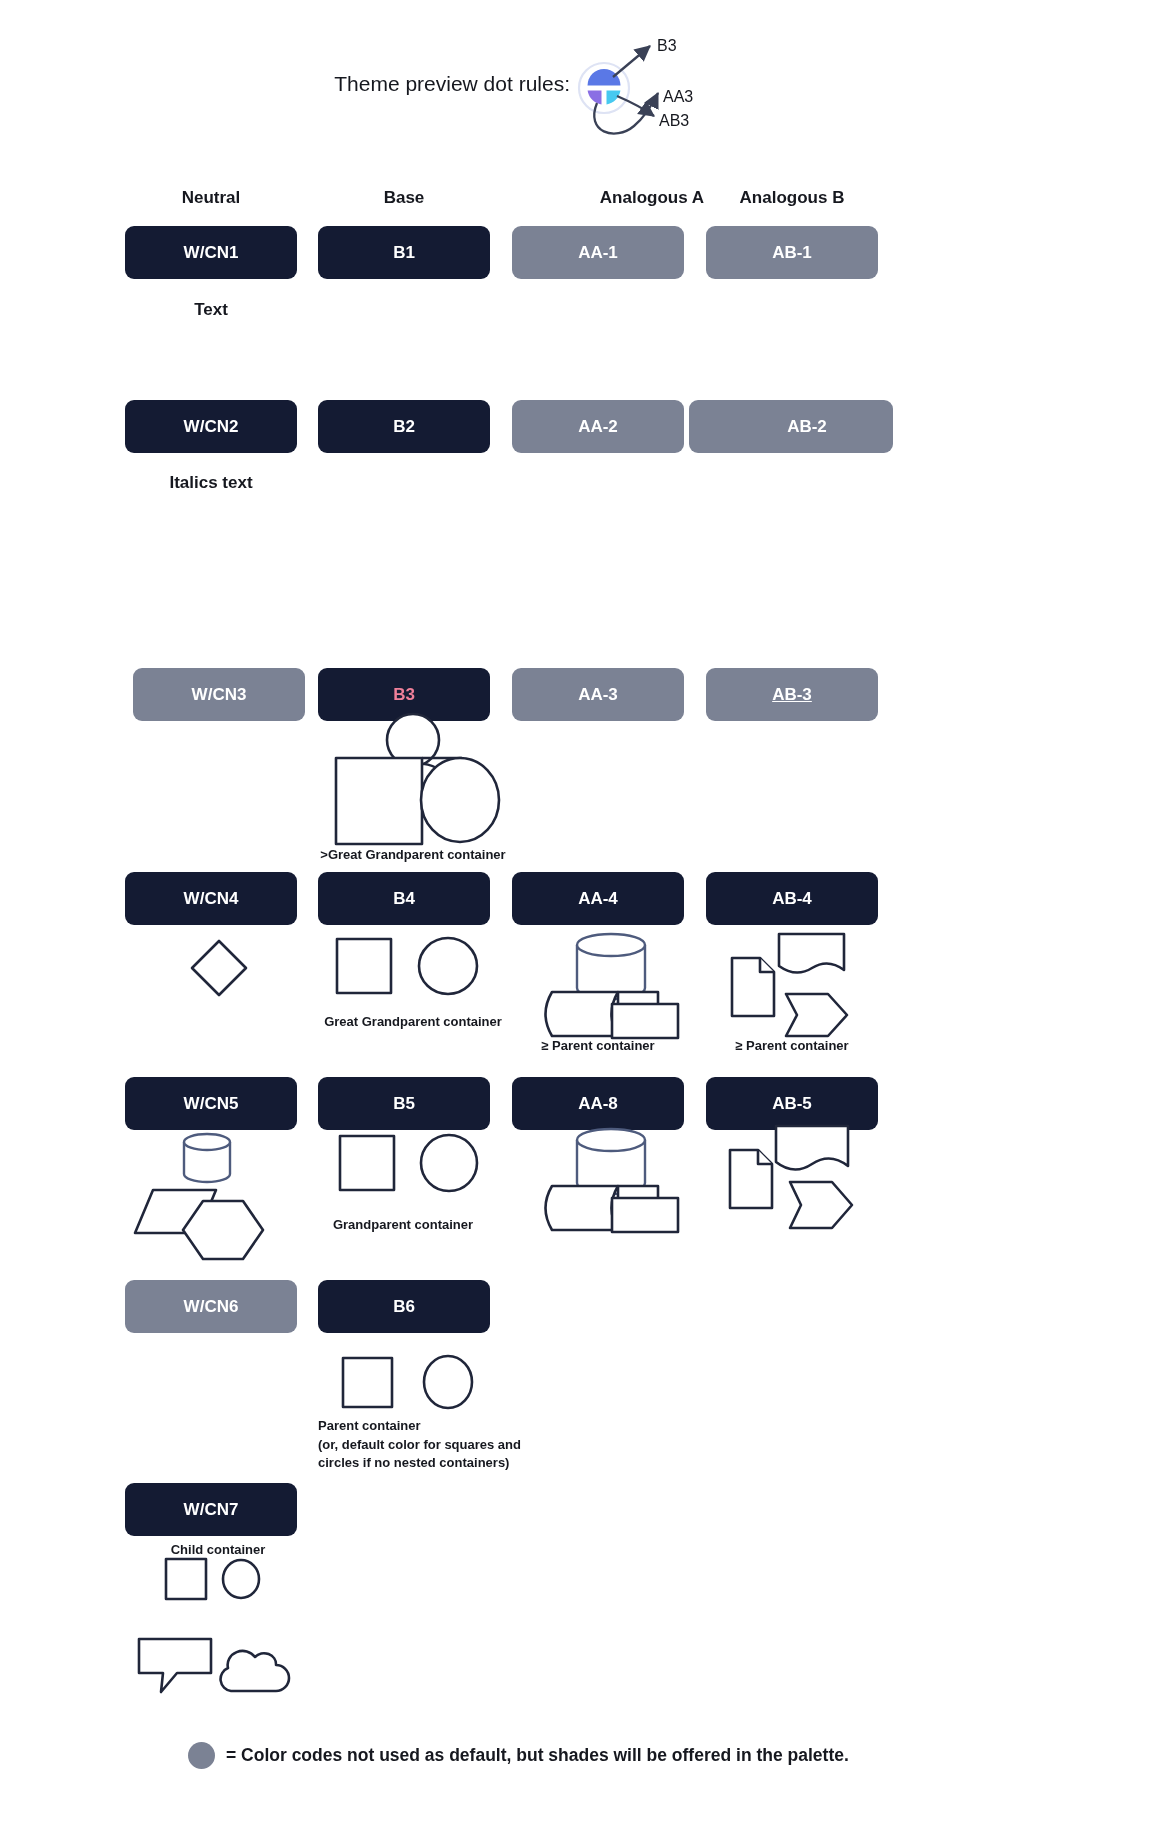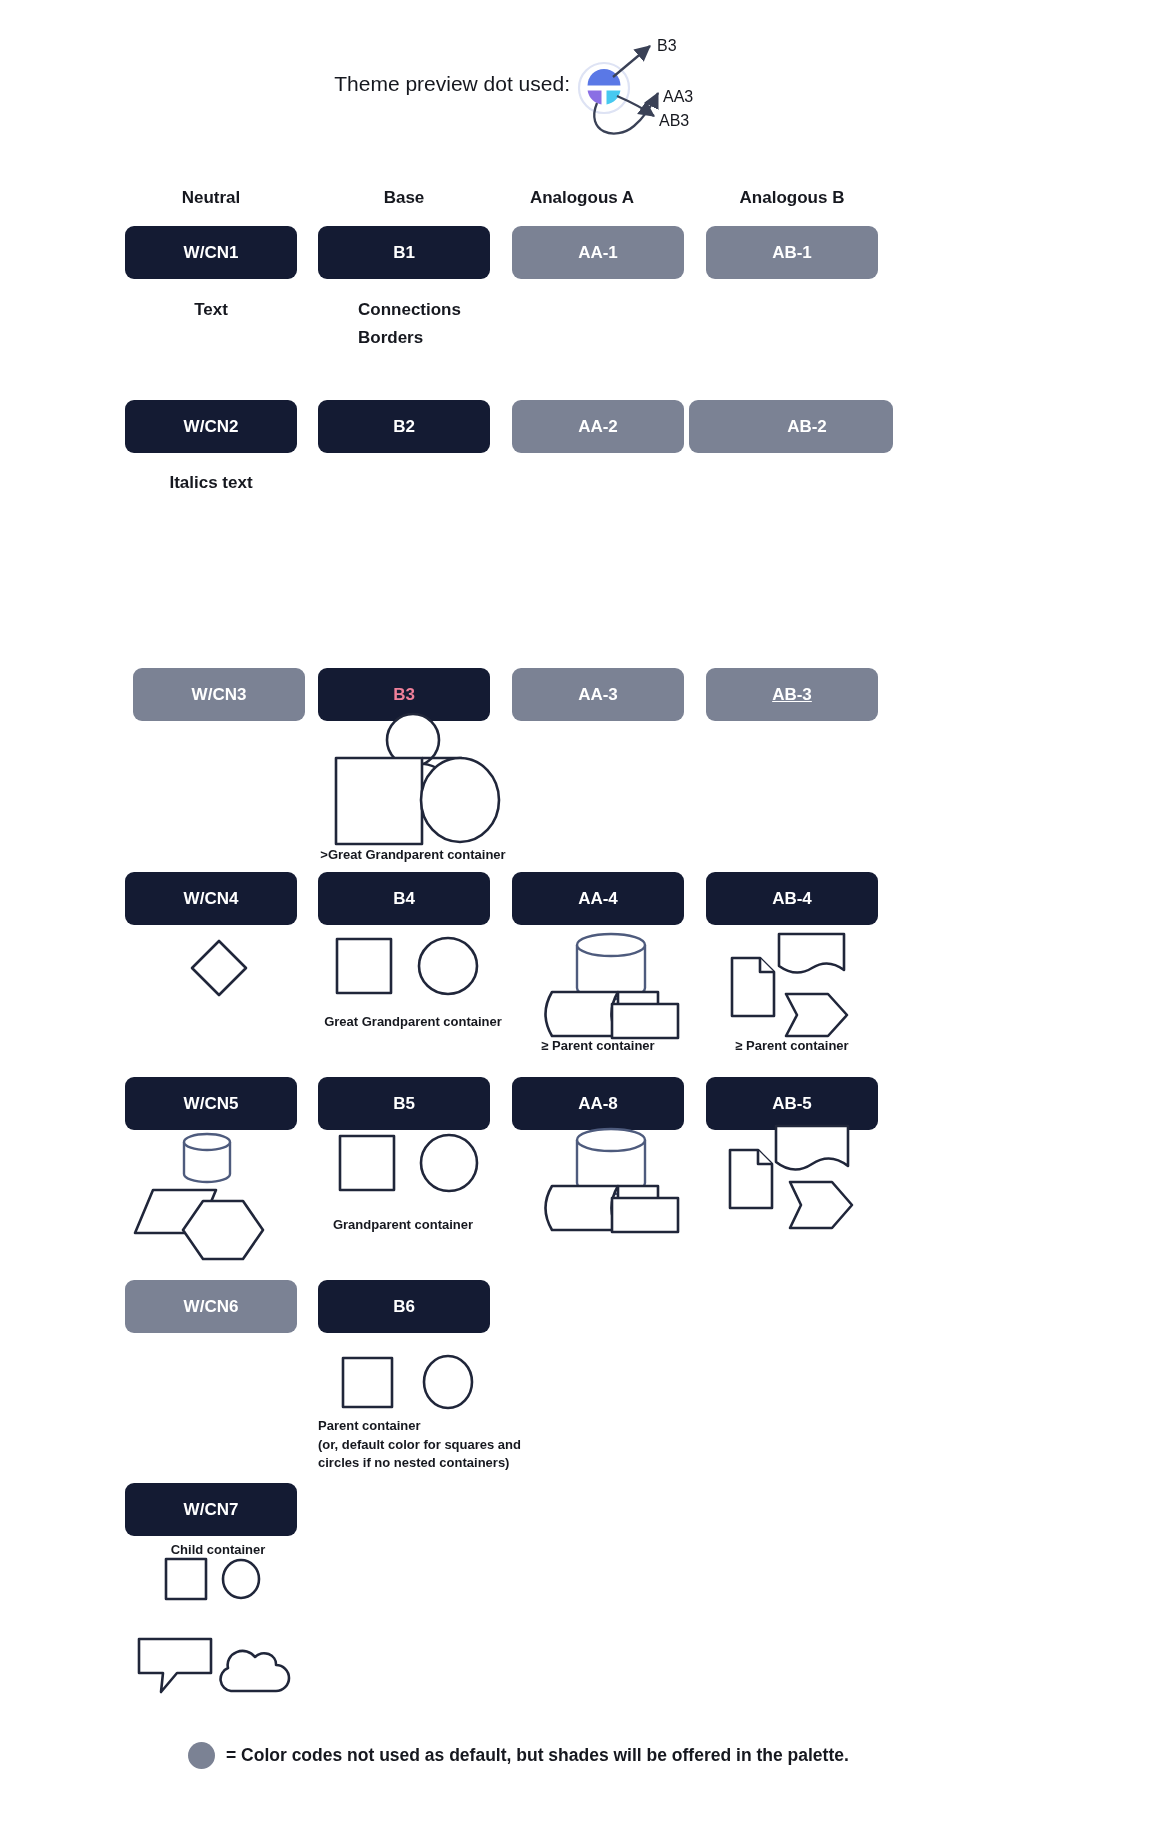--- a/index.html
+++ b/index.html
@@ -24,28 +24,28 @@
   .arrow{fill:none;stroke:#3a4156;stroke-width:2.3;}
   .footer{display:flex;align-items:center;gap:11px;}
   .footer-dot{width:27px;height:27px;border-radius:50%;background:var(--muted);flex:0 0 auto;}
   .footer-text{font-size:17.5px;font-weight:700;}
 </style>
 </head>
 <body>
 
 <div class="canvas">
 
-  <div class="abs title" style="left:250px;top:72px;width:320px;">Theme preview dot used:</div>
+  <div class="abs title" style="left:250px;top:72px;width:320px;">Theme preview dot rules:</div>
   <div class="abs dot-label" style="left:657px;top:37px;">B3</div>
   <div class="abs dot-label" style="left:663px;top:88px;">AA3</div>
   <div class="abs dot-label" style="left:659px;top:112px;">AB3</div>
 
   <div class="abs col-header" style="left:125px;top:188px;">Neutral</div>
   <div class="abs col-header" style="left:318px;top:188px;">Base</div>
-  <div class="abs col-header" style="left:496px;top:188px;">Analogous A</div>
+  <div class="abs col-header" style="left:532px;top:188px;text-align:right;">Analogous A</div>
   <div class="abs col-header" style="left:706px;top:188px;">Analogous B</div>
 
   <div id="grid">
       <div class="swatch dark" style="left: 125px; top: 226px;">W/CN1</div>
       <div class="swatch dark" style="left: 318px; top: 226px;">B1</div>
       <div class="swatch muted" style="left: 512px; top: 226px;">AA-1</div>
       <div class="swatch muted" style="left: 706px; top: 226px;">AB-1</div>
       <div class="swatch dark" style="left: 125px; top: 400px;">W/CN2</div>
       <div class="swatch dark" style="left: 318px; top: 400px;">B2</div>
       <div class="swatch muted" style="left: 512px; top: 400px;">AA-2</div>
@@ -148,24 +148,20 @@
 
     <g>
       <rect class="shape" x="166" y="1559" width="40" height="40"></rect>
       <ellipse class="shape" cx="241" cy="1579" rx="18" ry="19"></ellipse>
       <path class="shape" d="M139 1639 H211 V1673 H177 L161 1692 L163 1673 H139 Z"></path>
       <path class="shape" d="M231 1691 A12 12 0 0 1 228 1668 A15 14 0 0 1 255 1657 A12 11 0 0 1 276 1665 A12 12 0 0 1 276 1691 Z"></path>
     </g>
   </svg>
 
   <div class="abs cap center" style="left:125px;top:296px;width:172px;">Text</div>
-  <div class="abs cap" style="left:358px;top:296px;width:220px;">
-    <div>Connections</div>
-    <div>Borders</div>
-  </div>
   <div class="abs cap center" style="left:125px;top:469px;width:172px;">Italics text</div>
   <div class="abs smallcap center" style="left:303px;top:846px;width:220px;">&gt;Great Grandparent container</div>
   <div class="abs smallcap center" style="left:303px;top:1013px;width:220px;">Great Grandparent container</div>
   <div class="abs smallcap center" style="left:498px;top:1037px;width:200px;">≥ Parent container</div>
   <div class="abs smallcap center" style="left:692px;top:1037px;width:200px;">≥ Parent container</div>
   <div class="abs smallcap center" style="left:303px;top:1216px;width:200px;">Grandparent container</div>
   <div class="abs smallcap" style="left:318px;top:1417px;width:240px;">
     <div>Parent container</div>
     <div>(or, default color for squares and</div>
     <div>circles if no nested containers)</div>

